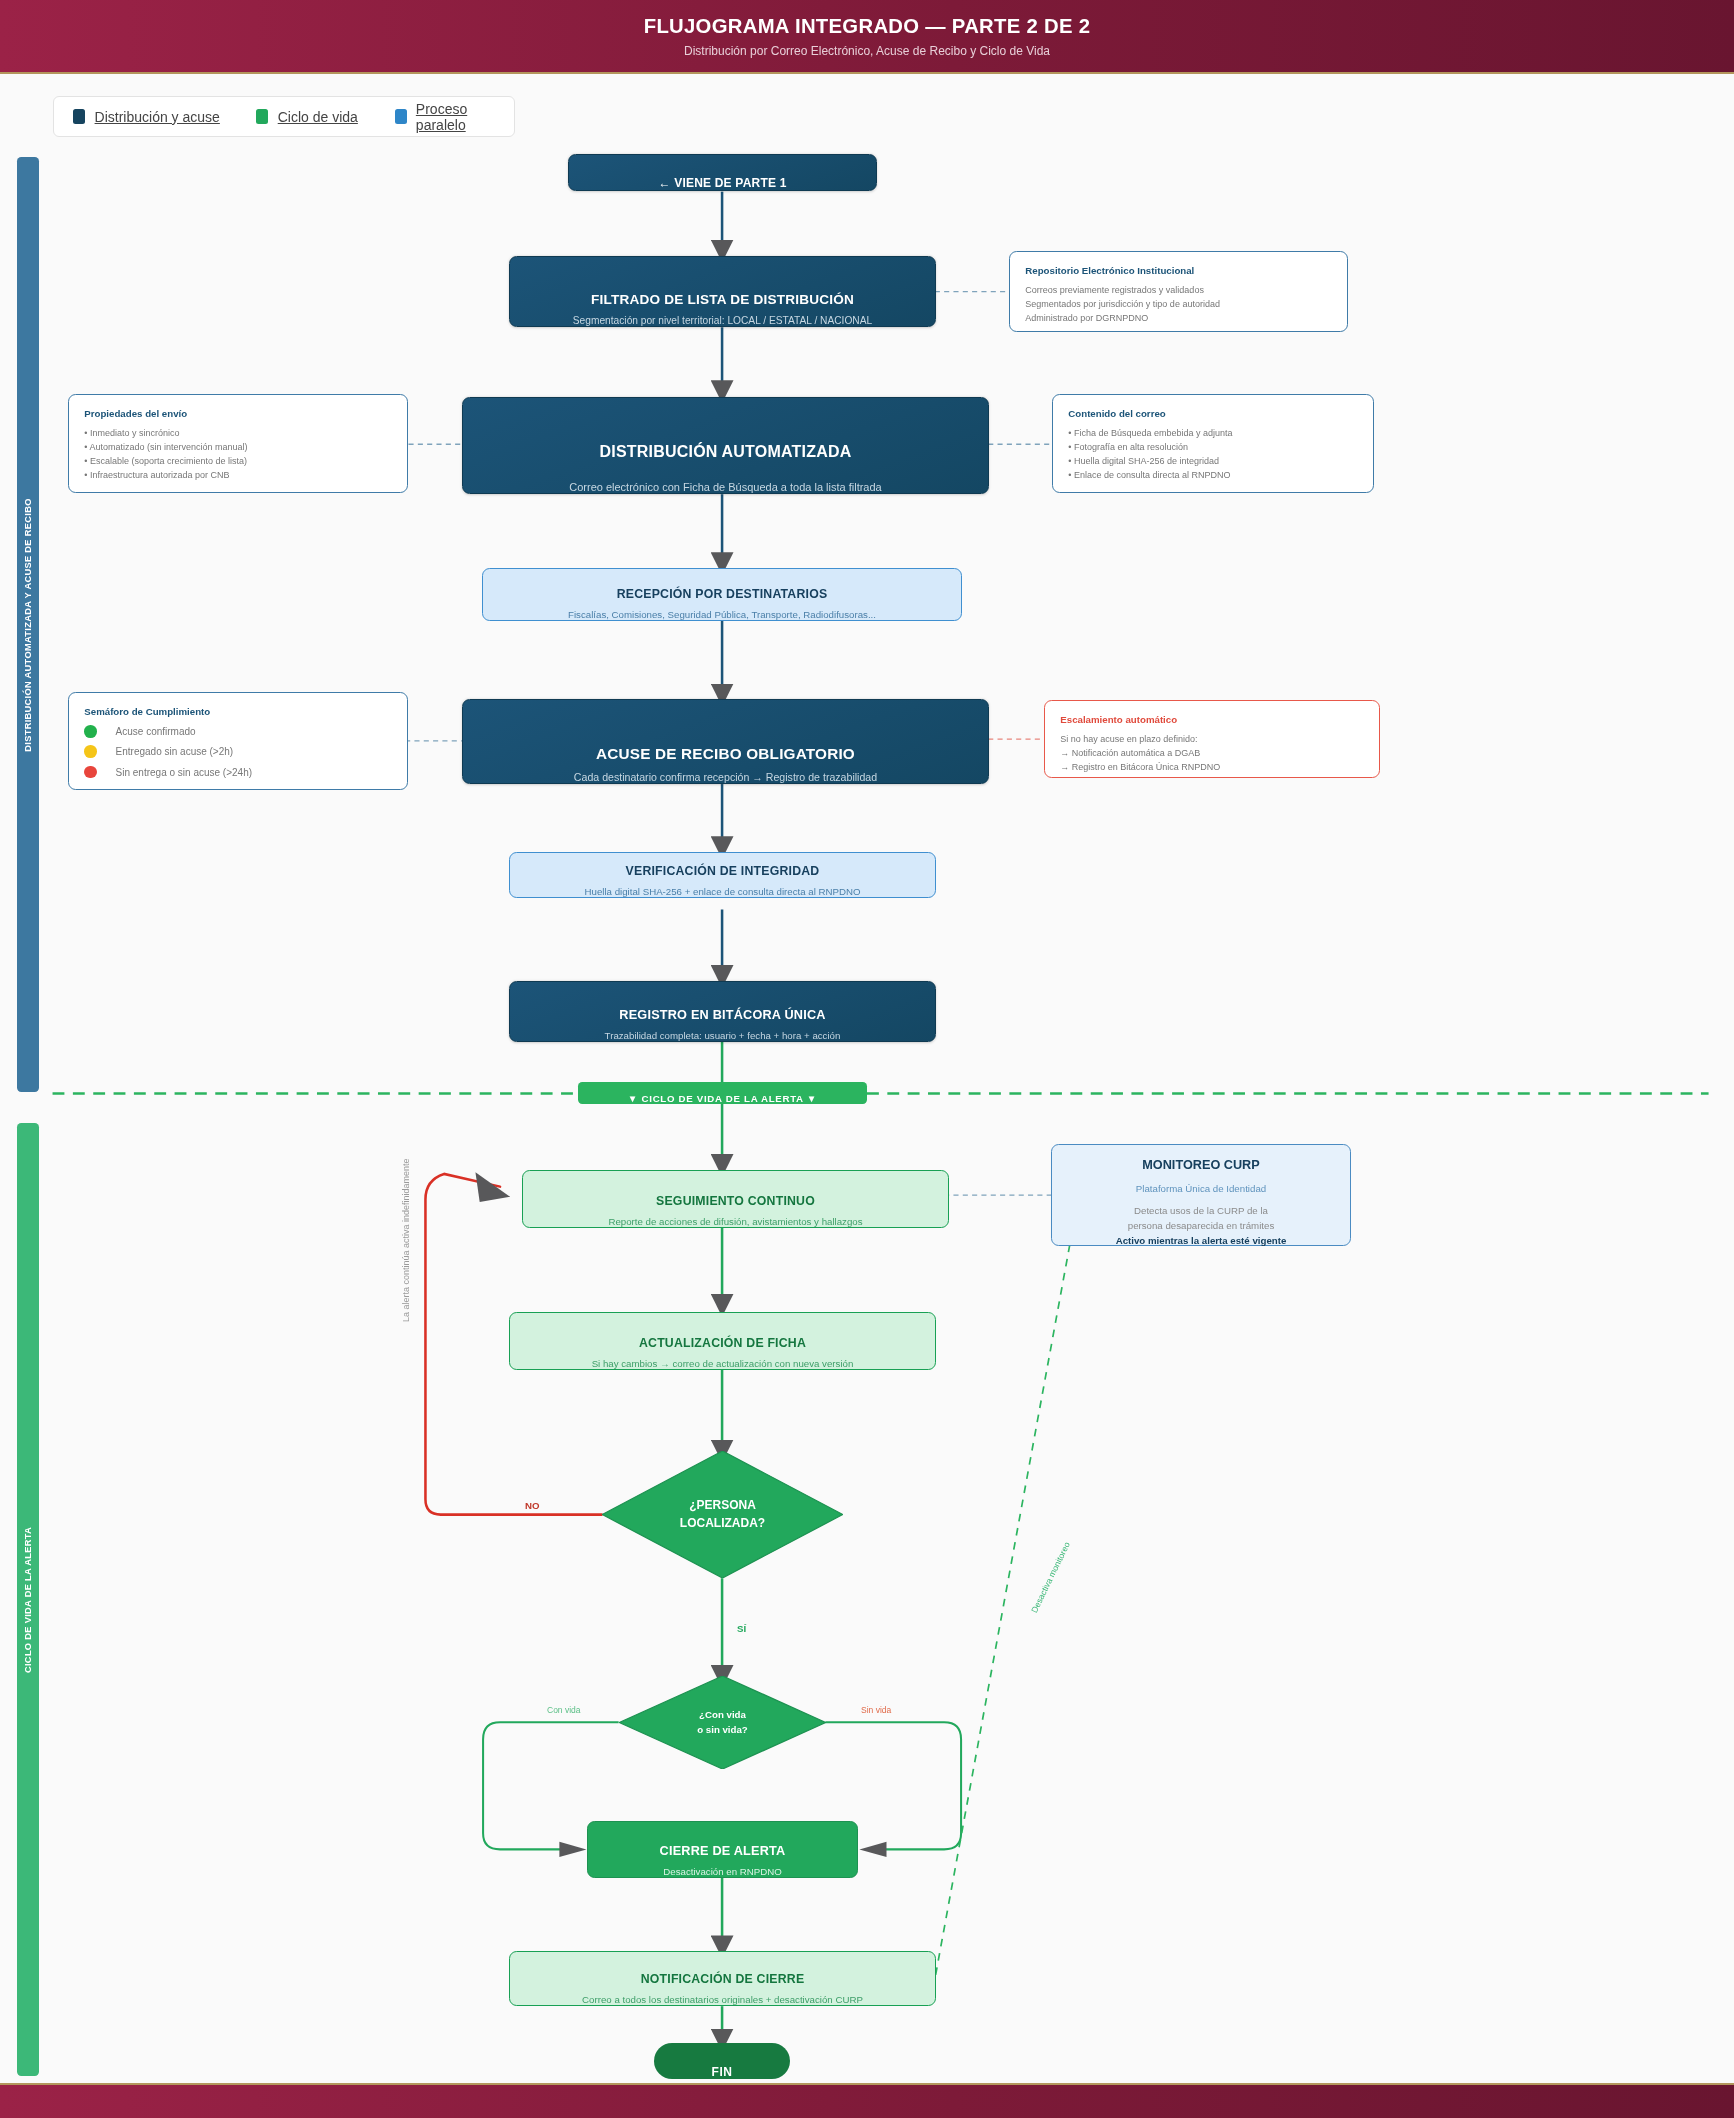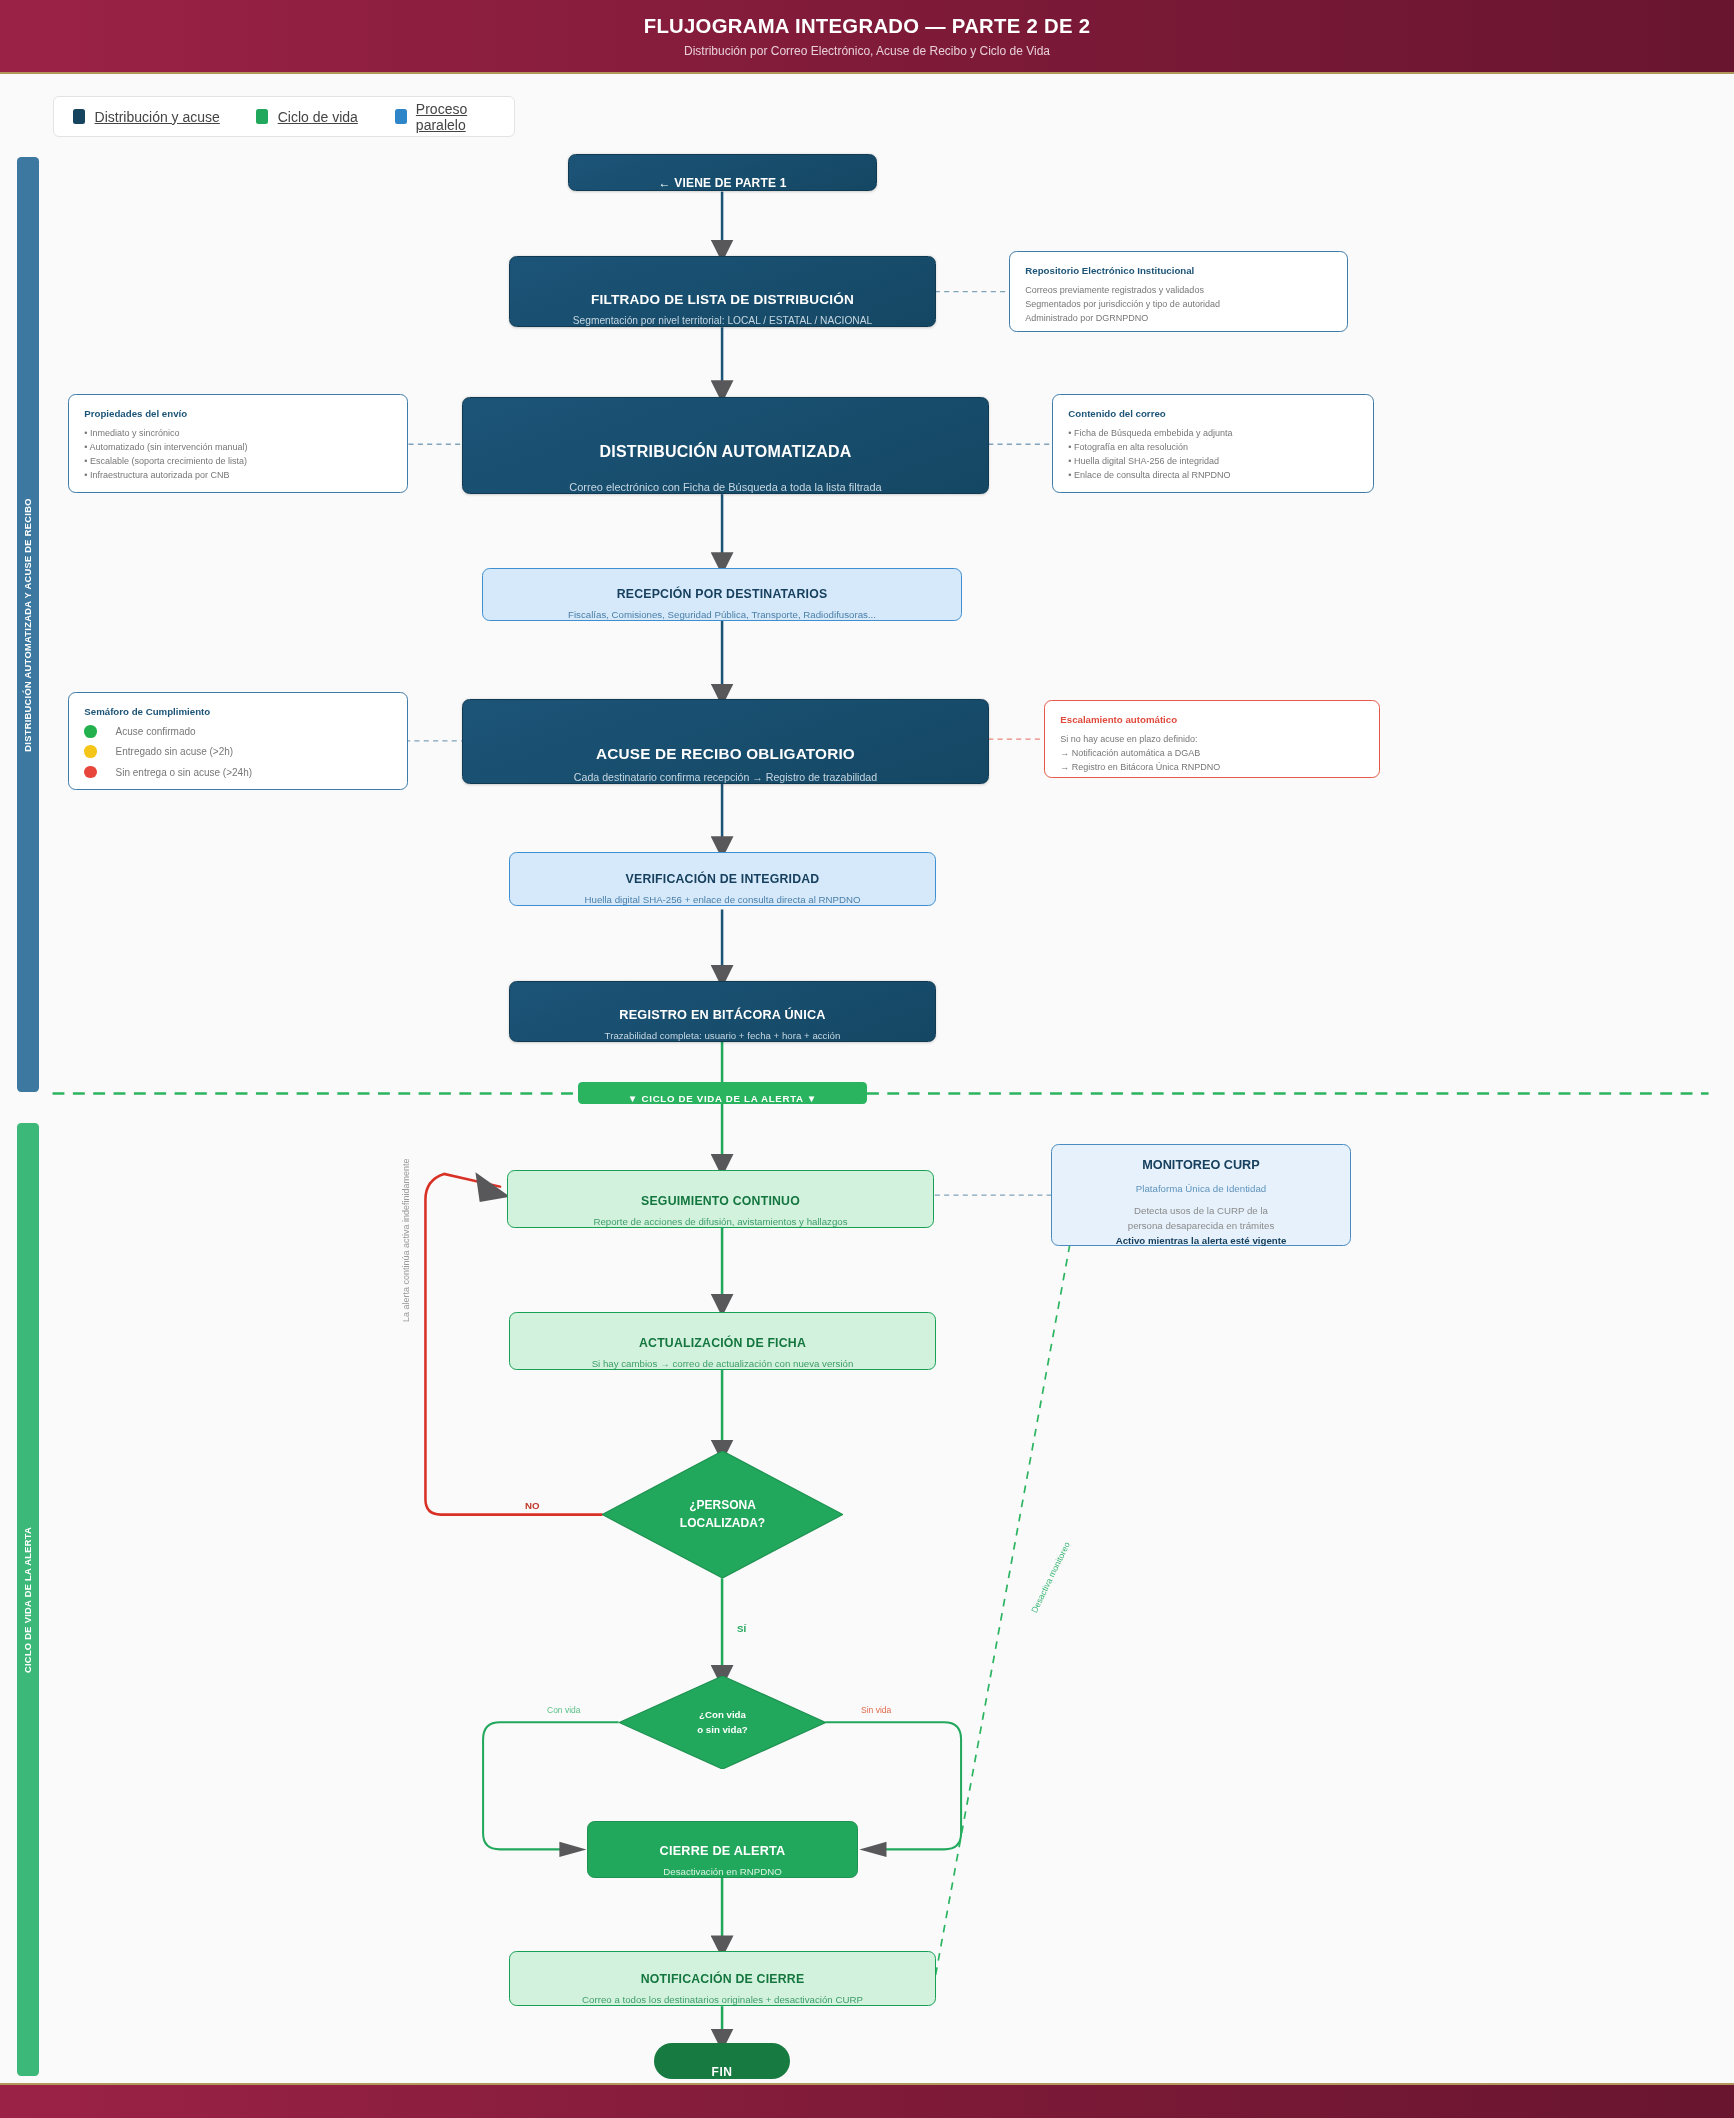--- a/index.html
+++ b/index.html
@@ -311,35 +311,35 @@
   <div class="node nd-lblue" style="left:482px; top:568px; width:480px; height:53px;">
     <div class="t">RECEPCIÓN POR DESTINATARIOS</div>
     <div class="s">Fiscalías, Comisiones, Seguridad Pública, Transporte, Radiodifusoras...</div>
   </div>
 
   <div class="node nd-dark" style="left:462px; top:699px; width:527px; height:85px;">
     <div class="t" style="font-size:15.3px">ACUSE DE RECIBO OBLIGATORIO</div>
     <div class="s" style="font-size:10.6px">Cada destinatario confirma recepción  →  Registro de trazabilidad</div>
   </div>
 
-  <div class="node nd-lblue" style="left:509px; top:852px; width:427px; height:54px;">
+  <div class="node nd-lblue" style="left:509px; top:852px; width:427px; height:46px;">
     <div class="t">VERIFICACIÓN DE INTEGRIDAD</div>
     <div class="s">Huella digital SHA-256 + enlace de consulta directa al RNPDNO</div>
   </div>
 
   <div class="node nd-dark" style="left:509px; top:981px; width:427px; height:61px;">
     <div class="t" style="font-size:12.7px">REGISTRO EN BITÁCORA ÚNICA</div>
     <div class="s" style="font-size:9.7px">Trazabilidad completa: usuario + fecha + hora + acción</div>
   </div>
 
   <div class="node nd-phase" style="left:578px; top:1082px; width:289px; height:22px;">
     <div class="t">▼ CICLO DE VIDA DE LA ALERTA ▼</div>
   </div>
 
-  <div class="node nd-lgreen" style="left:507px; top:1170px; width:427px; height:58px;">
+  <div class="node nd-lgreen" style="left:522px; top:1170px; width:427px; height:58px;">
     <div class="t">SEGUIMIENTO CONTINUO</div>
     <div class="s">Reporte de acciones de difusión, avistamientos y hallazgos</div>
   </div>
 
   <div class="node nd-lgreen" style="left:509px; top:1312px; width:427px; height:58px;">
     <div class="t">ACTUALIZACIÓN DE FICHA</div>
     <div class="s">Si hay cambios  →  correo de actualización con nueva versión</div>
   </div>
 
   <div style="position:absolute; left:602px; top:1451px; width:241px; height:127px;">

